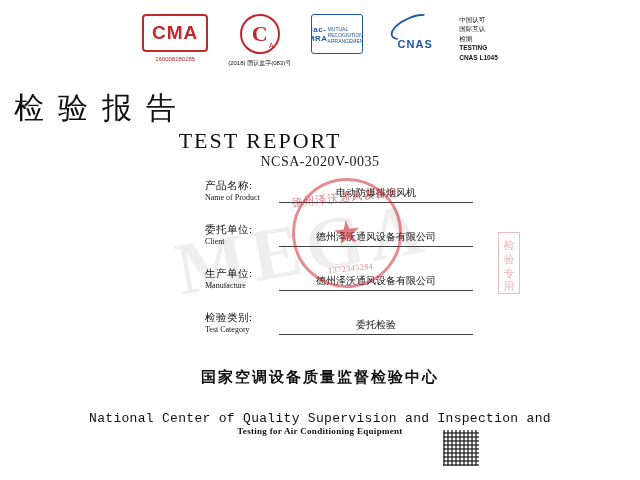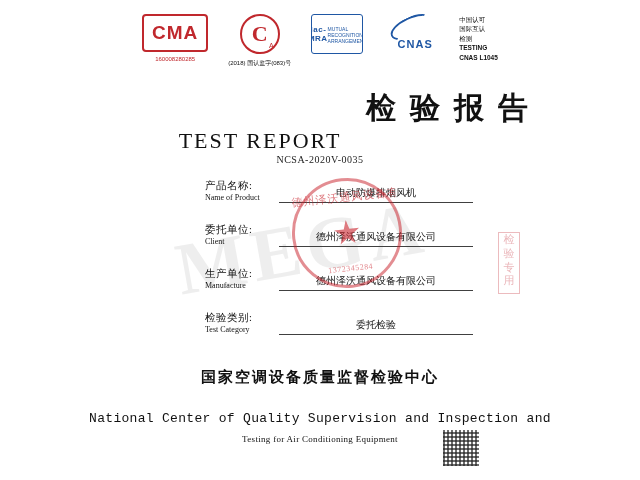--- a/index.html
+++ b/index.html
@@ -172,45 +172,45 @@
   .cnas-info .en {
     display: block;
     font-weight: bold;
   }
 
   
   .title-cn {
     position: absolute;
     top: 88px;
     width: 542px;
-    text-align: right;
+    text-align: left;
     font-family: "Liberation Serif", serif;
     font-size: 30px;
-    font-weight: bold;
+    font-weight: normal;
     letter-spacing: 14px;
     text-indent: 14px;
     color: #111;
   }
   .title-en {
     position: absolute;
     top: 128px;
     width: 520px;
     text-align: center;
     font-family: "Liberation Serif", serif;
     font-size: 22px;
     letter-spacing: 2px;
     color: #111;
   }
   .report-no {
     position: absolute;
     top: 154px;
     width: 640px;
     text-align: center;
     font-family: "Liberation Serif", serif;
-    font-size: 10px;
+    font-size: 14px;
     letter-spacing: 0.5px;
     color: #222;
   }
 
   
   .fields {
     position: absolute;
     top: 180px;
     left: 205px;
     width: 268px;
@@ -275,25 +275,26 @@
     color: #111;
   }
   .footer-en1 {
     margin-top: 24px;
     font-family: Liberation Mono, monospace;
     font-size: 13px;
     letter-spacing: 0.3px;
     color: #111;
   }
   .footer-en2 {
-    margin-top: 8px;
+    margin-top: 0;
     font-family: "Liberation Serif", serif;
     font-size: 9px;
     letter-spacing: 0.3px;
     color: #111;
+    font-weight: bold;
   }
 
   
   .watermark {
     position: absolute;
     top: 206px;
     left: 175px;
     font-family: "Liberation Serif", serif;
     font-size: 74px;
     font-weight: bold;
@@ -359,21 +360,21 @@
     top: 232px;
     left: 498px;
     width: 22px;
     height: 62px;
     border: 1px solid rgba(200,60,70,0.35);
     color: rgba(200,60,70,0.38);
     font-family: "Liberation Serif", serif;
     font-size: 11px;
     line-height: 1.25;
     text-align: center;
-    padding-top: 0;
+    padding-top: 6px;
     box-sizing: border-box;
   }
 
   
   .qr {
     position: absolute;
     top: 430px;
     left: 443px;
     width: 36px;
     height: 36px;

